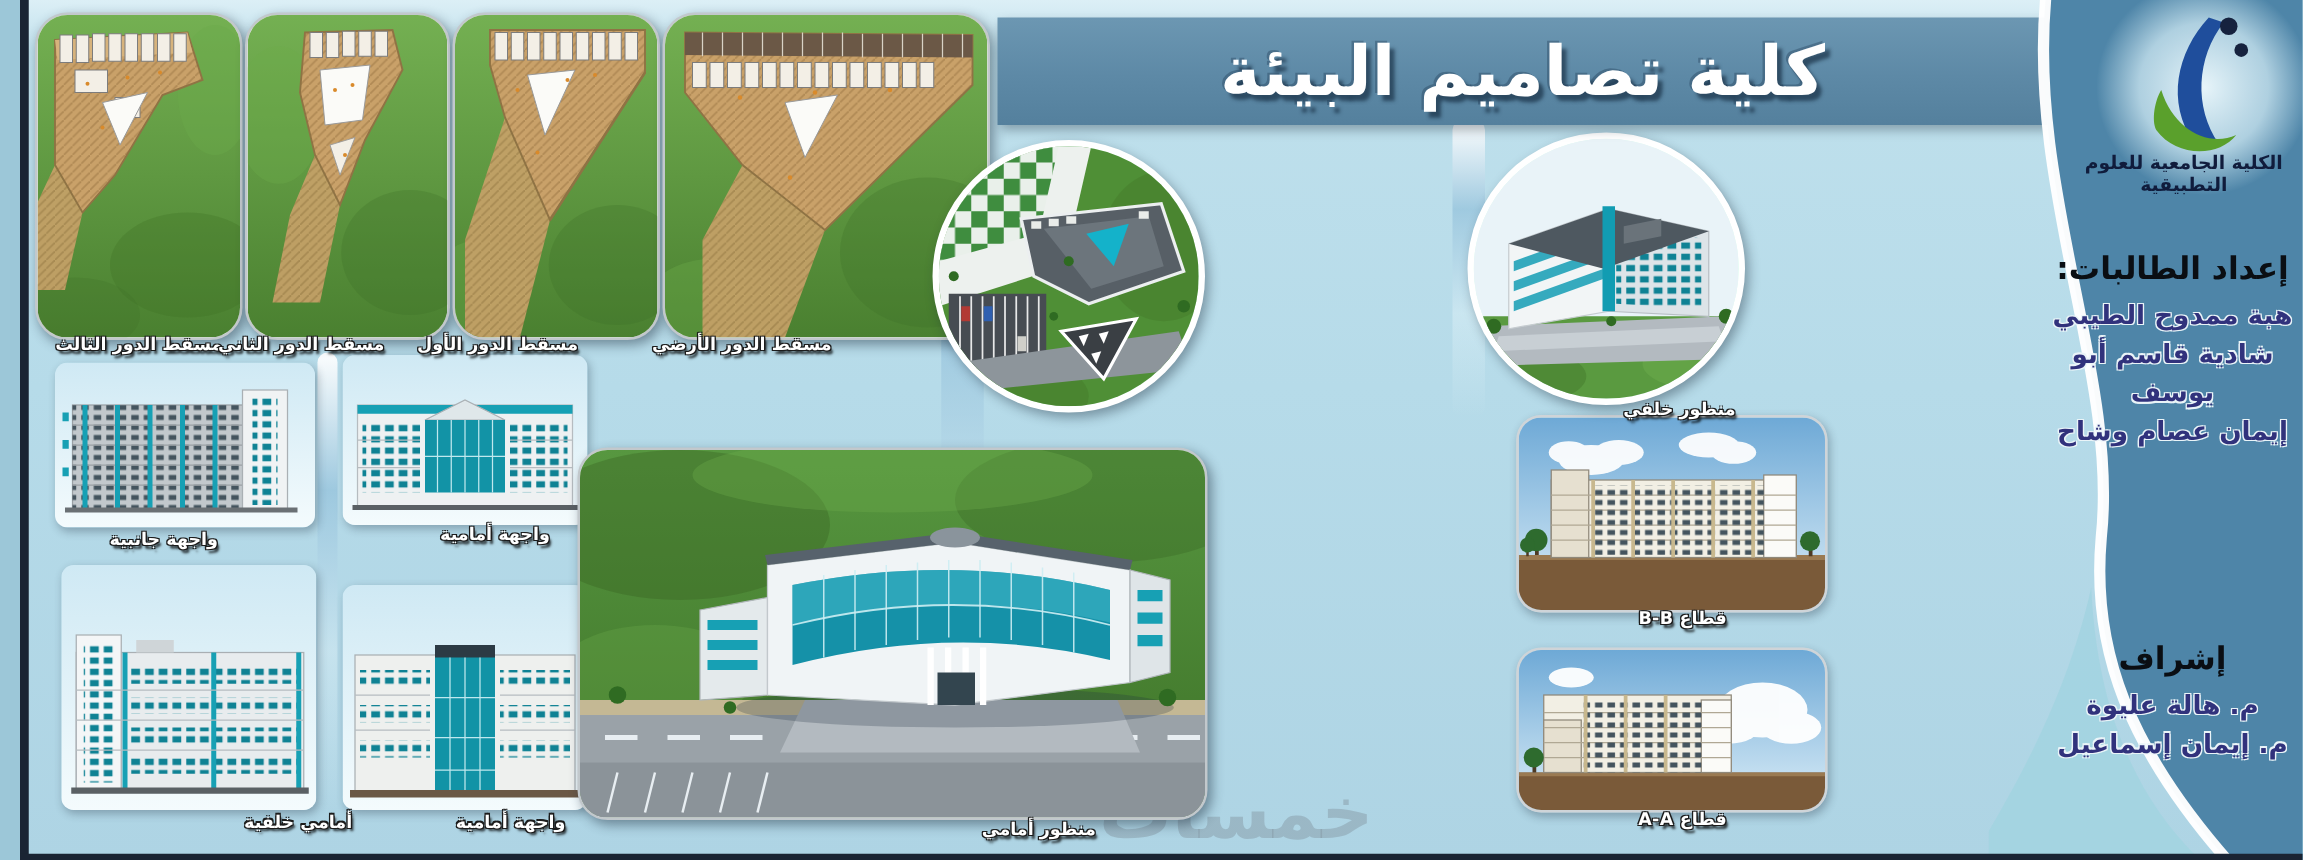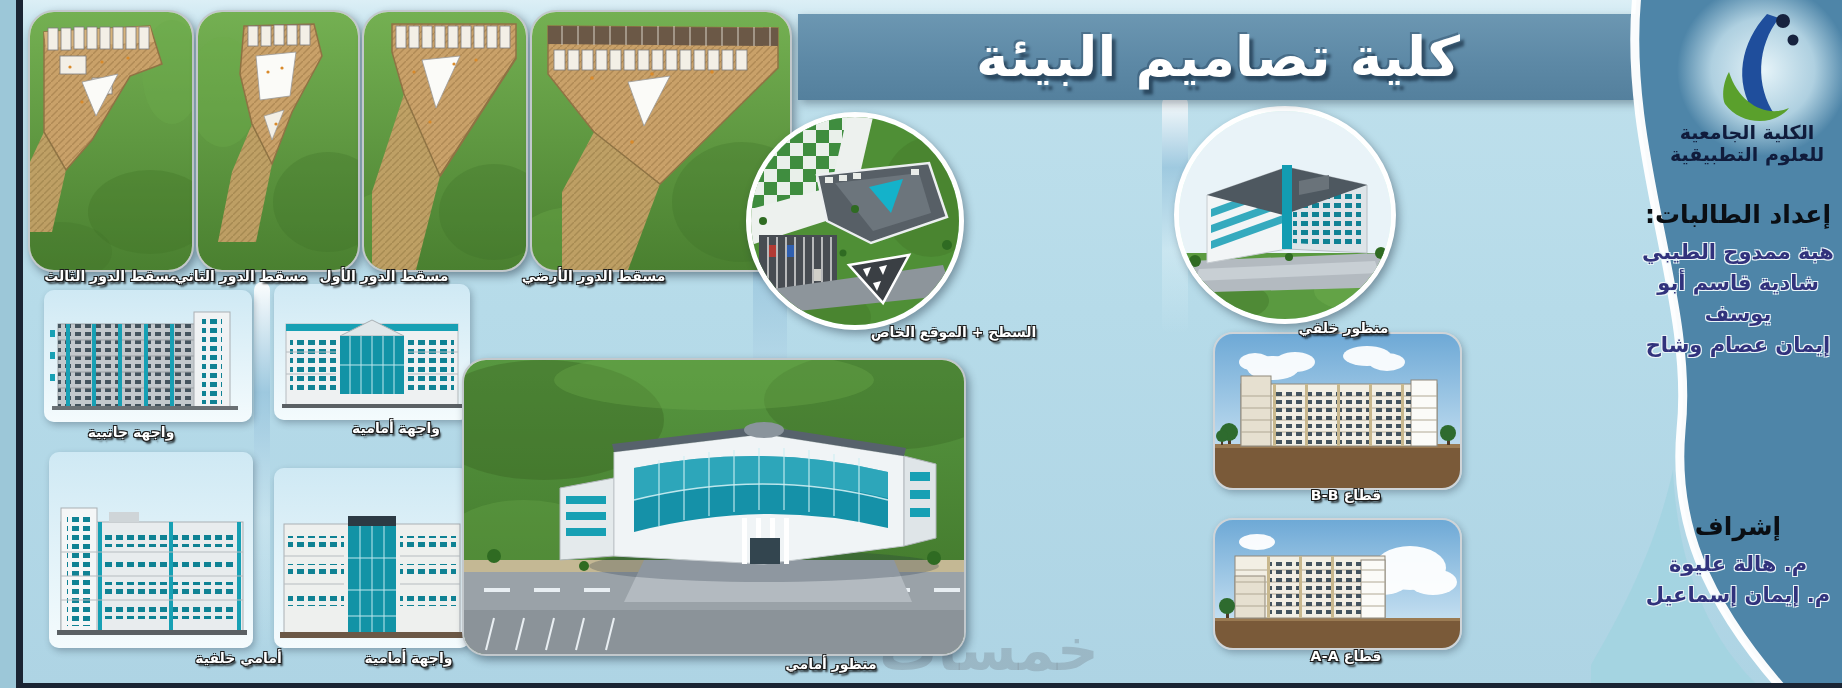--- a/index.html
+++ b/index.html
@@ -25,21 +25,21 @@
           background:linear-gradient(180deg,#6c97b2 0%,#5d89a6 55%,#54809d 100%);
           box-shadow:3px 4px 8px rgba(25,40,55,.35);}
   .banner .title{width:100%;height:100%;display:flex;align-items:center;justify-content:center;
           direction:rtl;color:#fff;font-weight:bold;font-size:55px;
           text-shadow:-2px -2px 0 rgba(30,55,80,.35),4px 5px 3px rgba(15,35,55,.6);}
   .strip{position:absolute;z-index:2;border-radius:8px;
          background:linear-gradient(180deg,rgba(255,255,255,.95) 0%,rgba(150,195,220,.75) 30%,rgba(235,248,252,.35) 65%,rgba(200,228,240,0) 100%);}
   .watermark{position:absolute;left:848px;top:616px;width:250px;z-index:3;direction:rtl;
          font-size:58px;font-weight:bold;color:rgba(130,148,160,.45);text-align:center;}
   .side-text{position:absolute;z-index:20;direction:rtl;text-align:center;}
-  .logo-caption{left:1638px;top:121px;width:186px;font-size:19px;font-weight:bold;color:#101c3c;}
+  .logo-caption{left:1638px;top:121px;width:186px;font-size:15px;font-weight:bold;color:#101c3c;}
   .students{left:1612px;top:200px;width:220px;}
   .supervision{left:1612px;top:512px;width:220px;}
   .side-heading{font-size:25px;font-weight:bold;color:#0a0e13;margin-bottom:8px;}
   .side-name{font-size:21px;font-weight:bold;color:#31327c;line-height:31px;
       text-shadow:-1px -1px 0 #eaf4f8,1px -1px 0 #eaf4f8,-1px 1px 0 #eaf4f8,1px 1px 0 #eaf4f8;}
   .sidebar-svg{position:absolute;left:1575px;top:0;width:267px;height:688px;z-index:10;}
 </style>
 </head>
 <body>
 
@@ -223,21 +223,21 @@
           <circle cx="60" cy="66" r="1.8"></circle>
           <circle cx="120" cy="62" r="1.8"></circle>
           <circle cx="180" cy="60" r="1.8"></circle>
           <circle cx="100" cy="130" r="1.8"></circle>
         </g>
     </svg>
   </div>
 
   <div class="cap" style="left:20px;top:268px;width:150px">مسقط الدور الثالث</div>
   <div class="cap" style="left:150px;top:268px;width:150px">مسقط الدور الثاني</div>
-  <div class="cap" style="left:293px;top:268px;width:150px">مسقط الدور الأول</div>
+  <div class="cap" style="left:307px;top:268px;width:150px">مسقط الدور الأول</div>
   <div class="cap" style="left:495px;top:268px;width:165px">مسقط الدور الأرضي</div>
 
   <div class="oval" style="left:730px;top:112px;width:208px;height:208px">
     <svg viewBox="0 0 208 208" preserveAspectRatio="none">
       <rect width="208" height="208" fill="#4f8f36"></rect>
       <ellipse cx="180" cy="80" rx="50" ry="60" fill="#3e7126" opacity=".3"></ellipse>
       <ellipse cx="60" cy="200" rx="60" ry="30" fill="#3e7126" opacity=".3"></ellipse>
       <polygon points="0,0 122,0 100,96 0,128" fill="#edf1ee"></polygon>
       <polygon points="0,0 96,0 80,70 0,92" fill="url(#checker)"></polygon>
       <rect x="8" y="118" width="78" height="58" fill="#474c52"></rect>
@@ -271,21 +271,20 @@
           <polygon points="122,166 130,164 126,174"></polygon>
         </g>
       <g fill="#2f6b22">
           <circle cx="12" cy="104" r="4"></circle>
           <circle cx="104" cy="92" r="4"></circle>
           <circle cx="196" cy="128" r="5"></circle>
           <circle cx="92" cy="136" r="3.5"></circle>
         </g>
     </svg>
   </div>
-  <div class="cap" style="left:845px;top:324px;width:185px">السطح + الموقع الخاص</div>
 
   <div class="oval" style="left:1158px;top:106px;width:212px;height:208px">
     <svg viewBox="0 0 212 208" preserveAspectRatio="none">
       <rect width="212" height="208" fill="#e9f3f8"></rect>
       <rect y="142" width="212" height="66" fill="#5a9a40"></rect>
       <ellipse cx="40" cy="190" rx="50" ry="22" fill="#447a2c" opacity=".5"></ellipse>
       <ellipse cx="180" cy="180" rx="45" ry="20" fill="#6cab4b" opacity=".5"></ellipse>
       <polygon points="10,150 202,142 212,176 0,182" fill="#b3bac0"></polygon>
       <polygon points="20,158 196,150 200,162 16,170" fill="#c8cfd4"></polygon>
       <polygon points="28,84 108,56 108,138 28,152" fill="#f2f5f6" stroke="#c6ccd0" stroke-width="1"></polygon>

